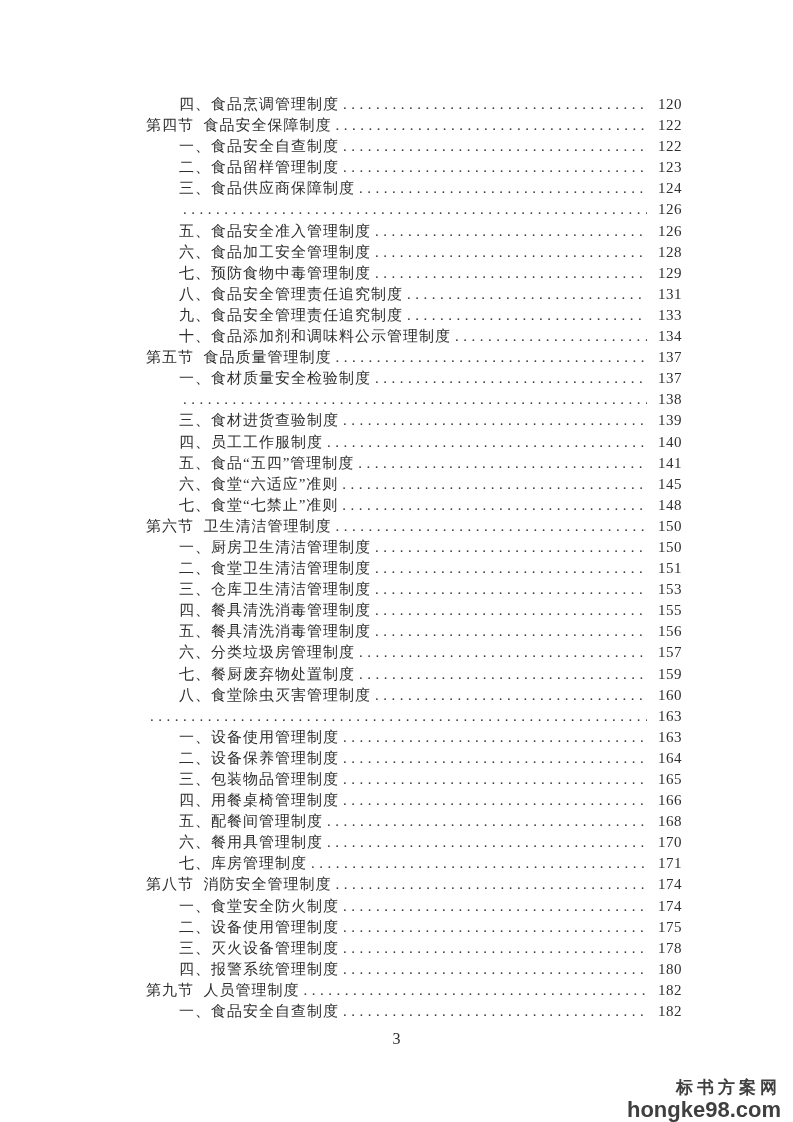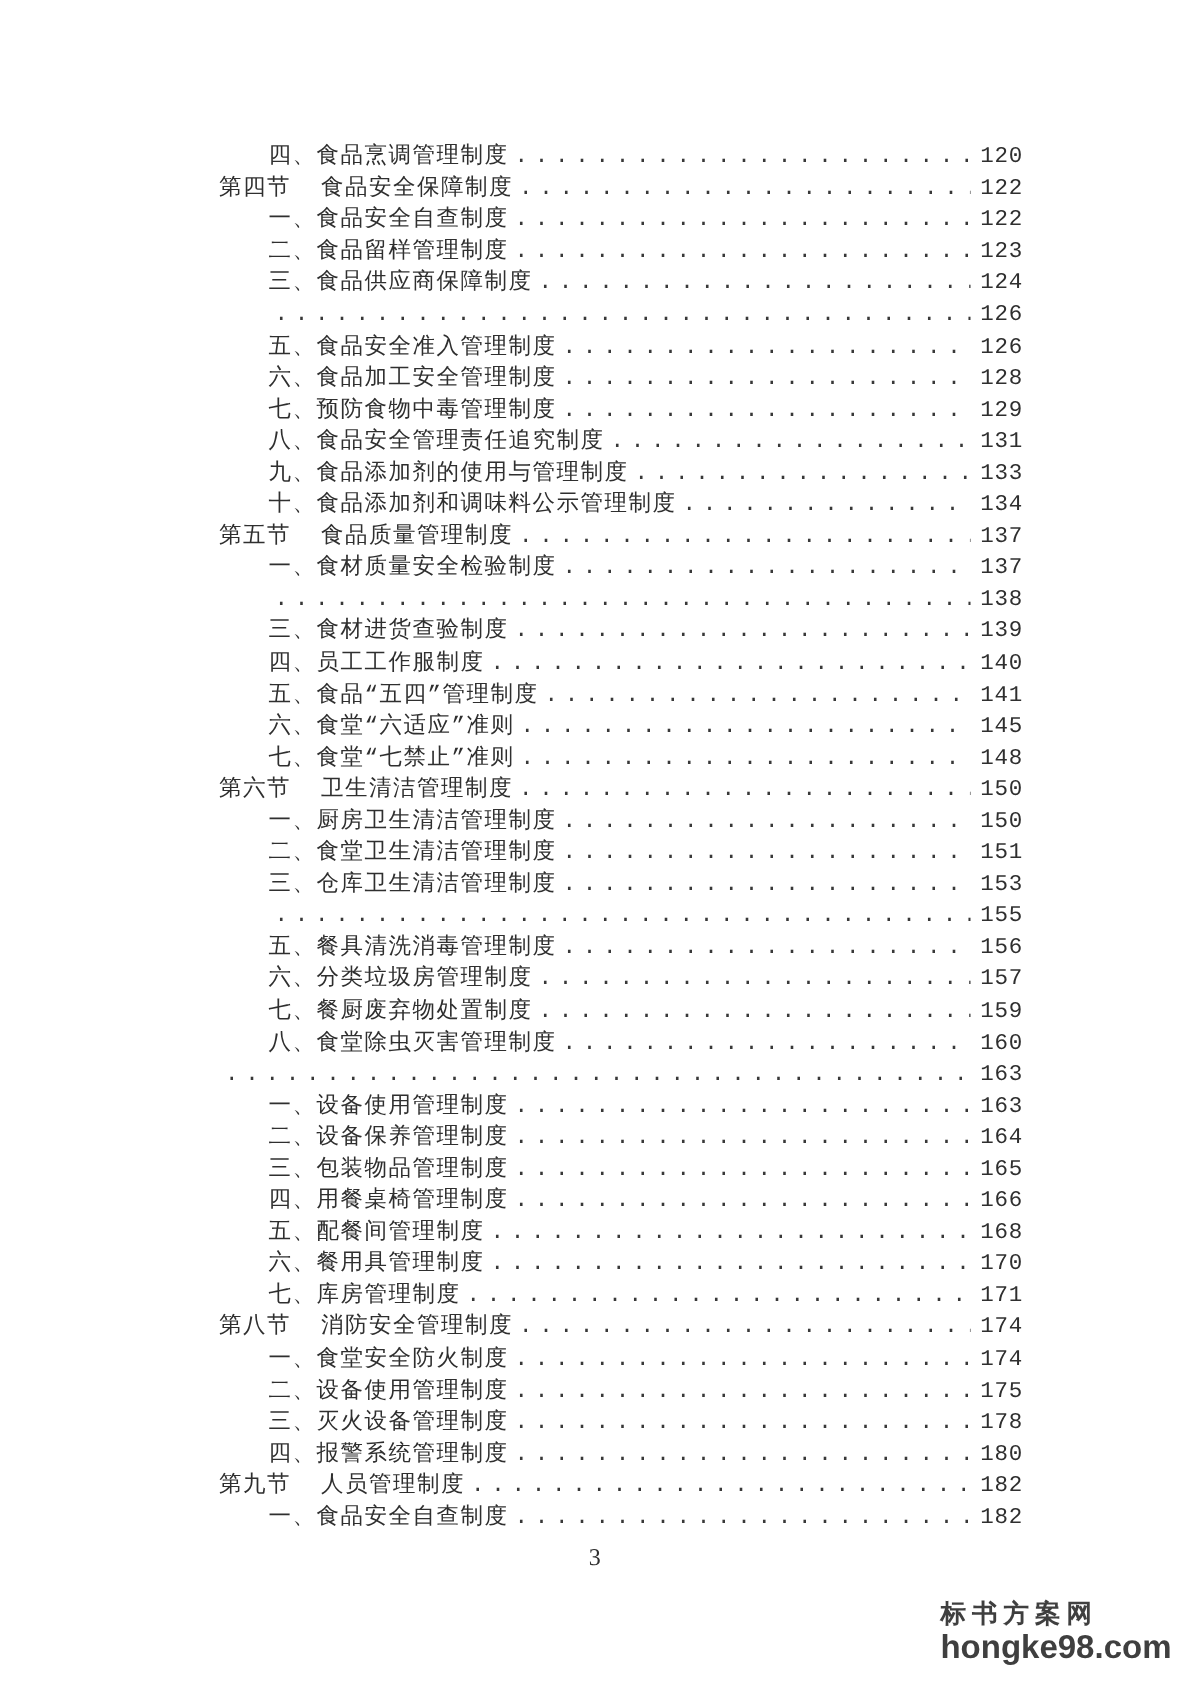--- a/index.html
+++ b/index.html
@@ -18,21 +18,20 @@
     top: 94px;
     width: 536px;
   }
   .toc-row {
     display: flex;
     align-items: flex-end;
     height: 21.1px;
     font-size: 15px;
     line-height: 21.1px;
     letter-spacing: 1px;
-    font-family: Liberation Mono, monospace;
   }
   .toc-row.item { padding-left: 33px; }
   .toc-row .label {
     white-space: pre;
     flex: 0 0 auto;
   }
   .toc-row .dots {
     flex: 1 1 auto;
     overflow: hidden;
     white-space: nowrap;
@@ -51,22 +50,22 @@
     left: 0;
     width: 100%;
     top: 1030px;
     text-align: center;
     font-size: 16px;
     color: #2f2f2f;
   }
   .watermark {
     position: absolute;
     right: 12px;
-    bottom: 12px;
-    text-align: left;
+    bottom: 0;
+    text-align: right;
     color: #3f3f3f;
     font-family: "Liberation Sans", "DejaVu Sans", sans-serif;
     line-height: 1.1;
   }
   .watermark .wm-cn {
     font-size: 17px;
     font-weight: bold;
     letter-spacing: 4px;
   }
   .watermark .wm-en {
@@ -124,21 +123,21 @@
       <span class="label">七、预防食物中毒管理制度</span>
       <span class="dots">........................................................................................................</span>
       <span class="pagenum">129</span>
     </div>
       <div class="toc-row item">
       <span class="label">八、食品安全管理责任追究制度</span>
       <span class="dots">........................................................................................................</span>
       <span class="pagenum">131</span>
     </div>
       <div class="toc-row item">
-      <span class="label">九、食品添加剂的使用与管理制度</span>
+      <span class="label">九、食品安全管理责任追究制度</span>
       <span class="dots">........................................................................................................</span>
       <span class="pagenum">133</span>
     </div>
       <div class="toc-row item">
       <span class="label">十、食品添加剂和调味料公示管理制度</span>
       <span class="dots">........................................................................................................</span>
       <span class="pagenum">134</span>
     </div>
       <div class="toc-row section">
       <span class="label">第五节  食品质量管理制度</span>
@@ -193,20 +192,21 @@
       <span class="label">二、食堂卫生清洁管理制度</span>
       <span class="dots">........................................................................................................</span>
       <span class="pagenum">151</span>
     </div>
       <div class="toc-row item">
       <span class="label">三、仓库卫生清洁管理制度</span>
       <span class="dots">........................................................................................................</span>
       <span class="pagenum">153</span>
     </div>
       <div class="toc-row item">
+      <span class="label">四、餐具清洗消毒管理制度</span>
       <span class="dots">........................................................................................................</span>
       <span class="pagenum">155</span>
     </div>
       <div class="toc-row item">
       <span class="label">五、餐具清洗消毒管理制度</span>
       <span class="dots">........................................................................................................</span>
       <span class="pagenum">156</span>
     </div>
       <div class="toc-row item">
       <span class="label">六、分类垃圾房管理制度</span>

